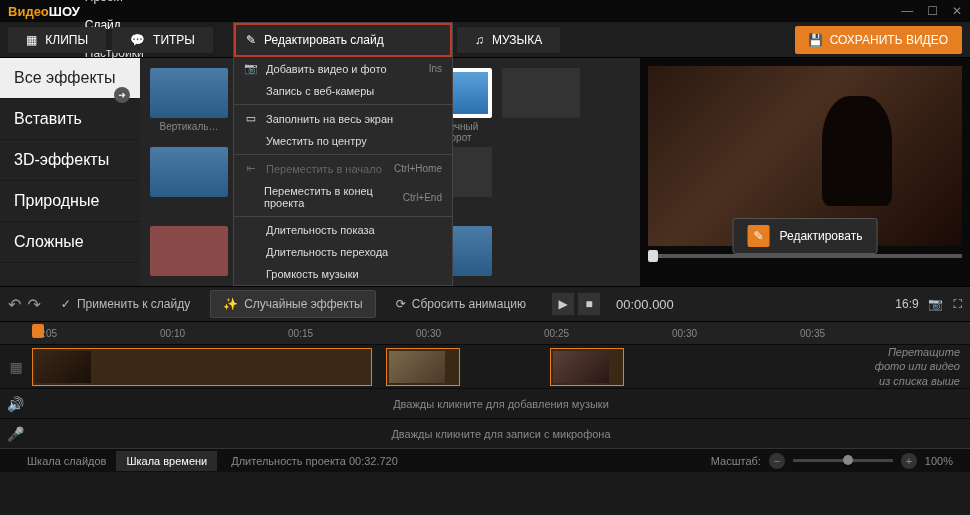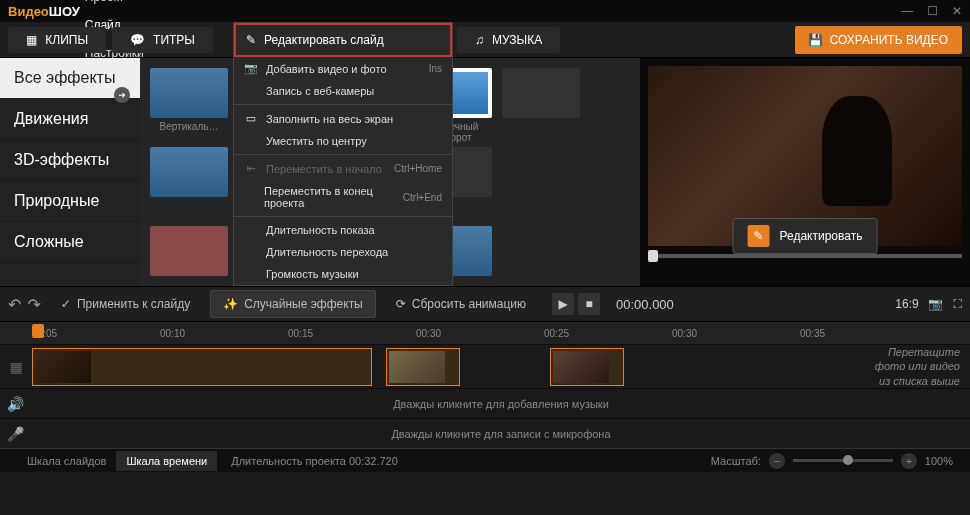--- a/index.html
+++ b/index.html
@@ -120,21 +120,21 @@
   </div>
   <div class="save-btn">
     <span>💾</span>
     <span>СОХРАНИТЬ ВИДЕО</span>
   </div>
 </div>
 
 <div class="main-area">
   <div class="sidebar">
     <div class="sidebar-item active">Все эффекты</div>
-    <div class="sidebar-item">Движения</div>
+    <div class="sidebar-item">Вставить</div>
     <div class="sidebar-item">3D-эффекты</div>
     <div class="sidebar-item">Природные</div>
     <div class="sidebar-item">Сложные</div>
   </div>
 
   <div class="effects-grid">
     <div class="effects-row">
       <div class="effect-thumb">
           <div class="img"></div>
           <div class="label">Вертикаль…</div>

